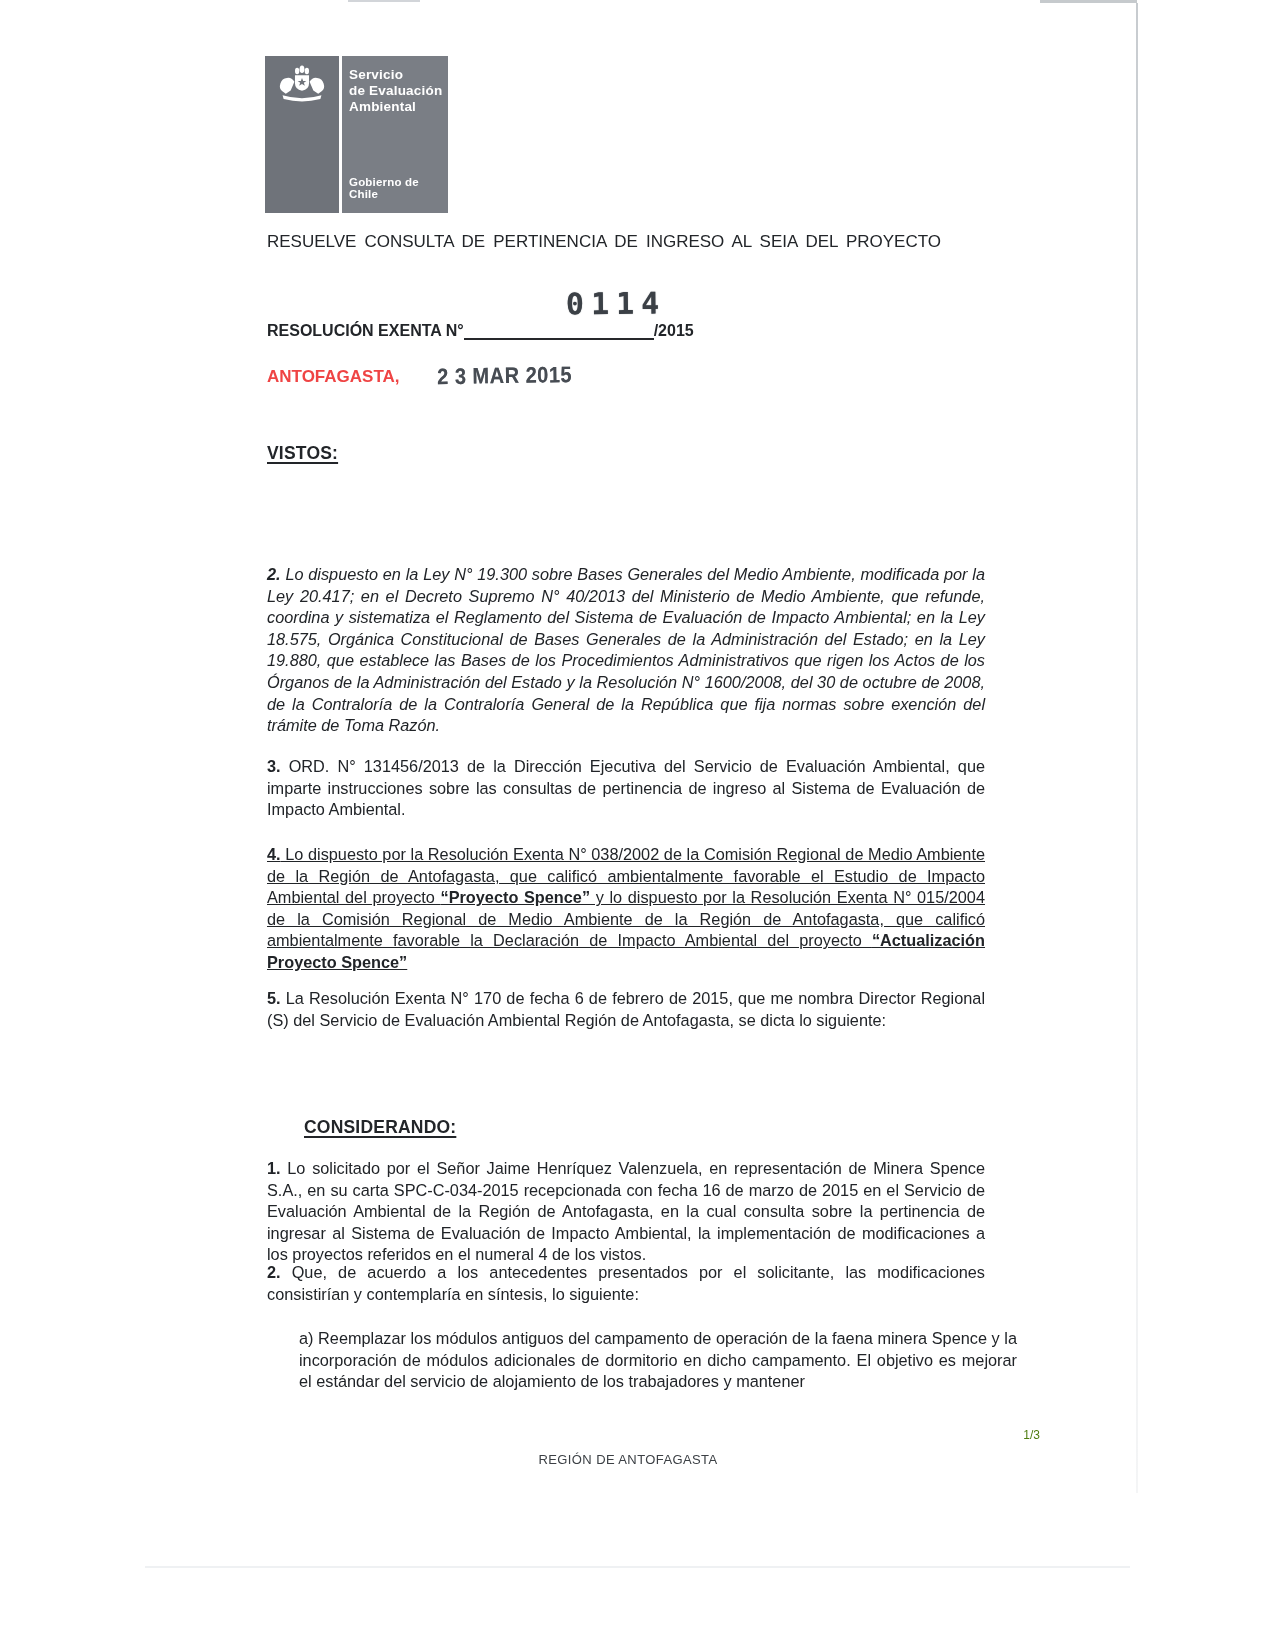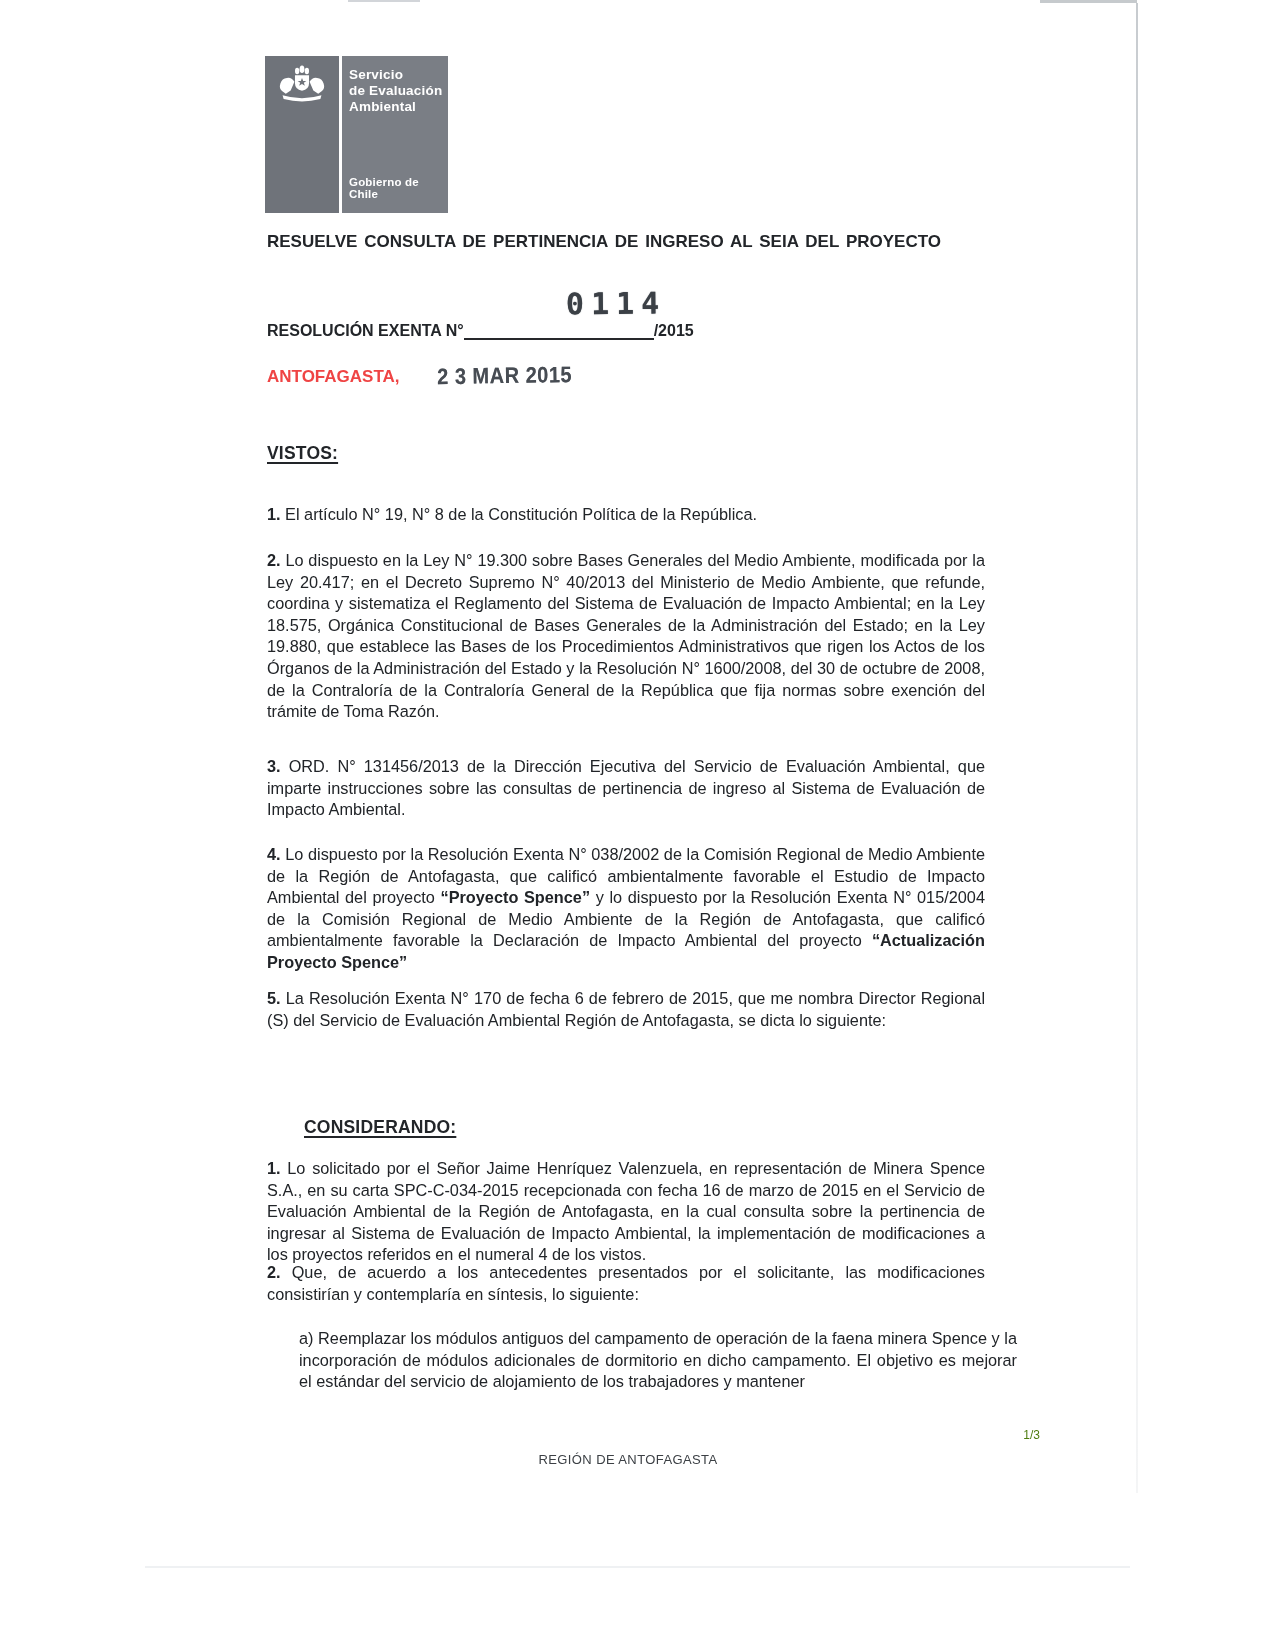--- a/index.html
+++ b/index.html
@@ -18,21 +18,21 @@
   .logo{position:absolute;left:265px;top:56px;width:183px;height:157px;display:flex;}
   .logo-left{width:74px;height:100%;background:#6f737a;position:relative;}
   .logo-gap{width:3px;height:100%;background:#ffffff;}
   .logo-right{flex:1;background:#7a7e85;position:relative;}
   .logo-emblem{position:absolute;left:10px;top:9px;}
   .logo-service{position:absolute;left:7px;top:11px;color:#ffffff;font-weight:bold;
     font-size:13.5px;line-height:16px;letter-spacing:.2px;}
   .logo-gov{position:absolute;left:7px;bottom:13px;color:#ffffff;font-weight:bold;
     font-size:11.5px;letter-spacing:.2px;}
   
-  .title{position:absolute;left:267px;top:229px;width:674px;font-weight:bold;
+  .title{position:absolute;left:267px;top:229px;width:674px;font-weight:normal;
     font-size:17px;line-height:25px;color:#222529;}
   .title-l1{text-align:justify;text-align-last:justify;}
   .res-row{position:absolute;left:267px;top:319px;display:flex;align-items:flex-end;
     font-weight:bold;font-size:16px;color:#222529;}
   .res-underline{display:inline-block;width:190px;height:19px;
     border-bottom:2.5px solid #26282b;}
   .stamp-number{position:absolute;left:566px;top:286px;
     font-family:"DejaVu Sans Mono",monospace;font-weight:bold;font-size:30px;
     letter-spacing:7px;color:#3b4046;transform:rotate(-.6deg);
     text-shadow:0 0 1px rgba(60,64,70,.55);}
@@ -43,23 +43,23 @@
     transform-origin:left top;text-shadow:0 0 .6px rgba(70,76,83,.6);}
   
   .heading{position:absolute;left:267px;font-weight:bold;font-size:17.5px;
     text-decoration:underline;text-underline-offset:3px;text-decoration-thickness:2px;
     color:#222529;letter-spacing:.2px;}
   .h-vistos{top:443px;}
   .h-considerando{top:1117px;margin-left:37px;}
   .para{position:absolute;left:267px;width:718px;font-size:16.3px;line-height:21.6px;
     text-align:justify;color:#212428;}
   .p-v1{top:504px;}
-  .p-v2{top:550px;}
+  .p-v2{top:564px;font-style:italic;}
   .p-v3{top:756px;}
-  .p-v4{top:844px;}
+  .p-v4{top:844px;text-decoration:underline;}
   .p-v5{top:988px;}
   .p-c1{top:1158px;}
   .p-c2{top:1262px;}
   .p-c2a{top:1328px;margin-left:32px;}
   
   .page-number{position:absolute;left:960px;top:1428px;width:80px;text-align:right;
     font-size:12px;color:#4d7c0f;}
   .footer-region{position:absolute;left:267px;top:1452px;width:722px;text-align:center;
     font-size:13px;letter-spacing:.4px;color:#3c4045;}
 </style>
@@ -107,21 +107,20 @@
   <div class="res-row">
     <span>RESOLUCIÓN EXENTA N°</span>
     <span class="res-underline"></span>
     <span>/2015</span>
   </div>
 
   <div class="city-row">ANTOFAGASTA,</div>
   <div class="stamp-date">2 3 MAR 2015</div>
 
   <div class="heading h-vistos">VISTOS:</div>
-  <div class="para p-v1"><span style="font-weight: bold;">1.</span><span> El artículo N° 19, N° 8 de la Constitución Política de la República.</span></div>
   <div class="para p-v2"><span style="font-weight: bold;">2.</span><span> Lo dispuesto en la Ley N° 19.300 sobre Bases Generales del Medio Ambiente, modificada por la Ley 20.417; en el Decreto Supremo N° 40/2013 del Ministerio de Medio Ambiente, que refunde, coordina y sistematiza el Reglamento del Sistema de Evaluación de Impacto Ambiental; en la Ley 18.575, Orgánica Constitucional de Bases Generales de la Administración del Estado; en la Ley 19.880, que establece las Bases de los Procedimientos Administrativos que rigen los Actos de los Órganos de la Administración del Estado y la Resolución N° 1600/2008, del 30 de octubre de 2008, de la Contraloría de la Contraloría General de la República que fija normas sobre exención del trámite de Toma Razón.</span></div>
   <div class="para p-v3"><span style="font-weight: bold;">3.</span><span> ORD. N° 131456/2013 de la Dirección Ejecutiva del Servicio de Evaluación Ambiental, que imparte instrucciones sobre las consultas de pertinencia de ingreso al Sistema de Evaluación de Impacto Ambiental.</span></div>
   <div class="para p-v4"><span style="font-weight: bold;">4.</span><span> Lo dispuesto por la Resolución Exenta N° 038/2002 de la Comisión Regional de Medio Ambiente de la Región de Antofagasta, que calificó ambientalmente favorable el Estudio de Impacto Ambiental del proyecto </span><span style="font-weight: bold;">“Proyecto Spence”</span><span> y lo dispuesto por la Resolución Exenta N° 015/2004 de la Comisión Regional de Medio Ambiente de la Región de Antofagasta, que calificó ambientalmente favorable la Declaración de Impacto Ambiental del proyecto </span><span style="font-weight: bold;">“Actualización Proyecto Spence”</span></div>
   <div class="para p-v5"><span style="font-weight: bold;">5.</span><span> La Resolución Exenta N° 170 de fecha 6 de febrero de 2015, que me nombra Director Regional (S) del Servicio de Evaluación Ambiental Región de Antofagasta, se dicta lo siguiente:</span></div>
 
   <div class="heading h-considerando">CONSIDERANDO:</div>
   <div class="para p-c1"><span style="font-weight: bold;">1.</span><span> Lo solicitado por el Señor Jaime Henríquez Valenzuela, en representación de Minera Spence S.A., en su carta SPC-C-034-2015 recepcionada con fecha 16 de marzo de 2015 en el Servicio de Evaluación Ambiental de la Región de Antofagasta, en la cual consulta sobre la pertinencia de ingresar al Sistema de Evaluación de Impacto Ambiental, la implementación de modificaciones a los proyectos referidos en el numeral 4 de los vistos.</span></div>
   <div class="para p-c2"><span style="font-weight: bold;">2.</span><span> Que, de acuerdo a los antecedentes presentados por el solicitante, las modificaciones consistirían y contemplaría en síntesis, lo siguiente:</span></div>
   <div class="para p-c2a"><span>a) Reemplazar los módulos antiguos del campamento de operación de la faena minera Spence y la incorporación de módulos adicionales de dormitorio en dicho campamento. El objetivo es mejorar el estándar del servicio de alojamiento de los trabajadores y mantener</span></div>
 

